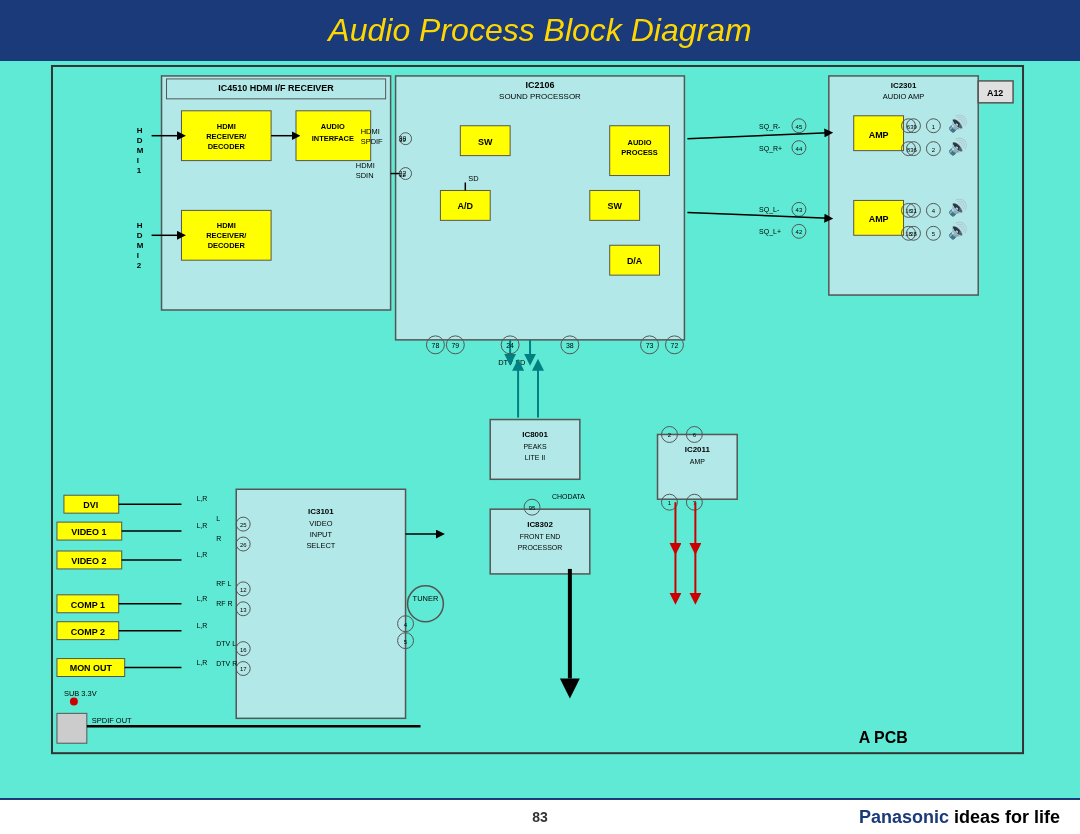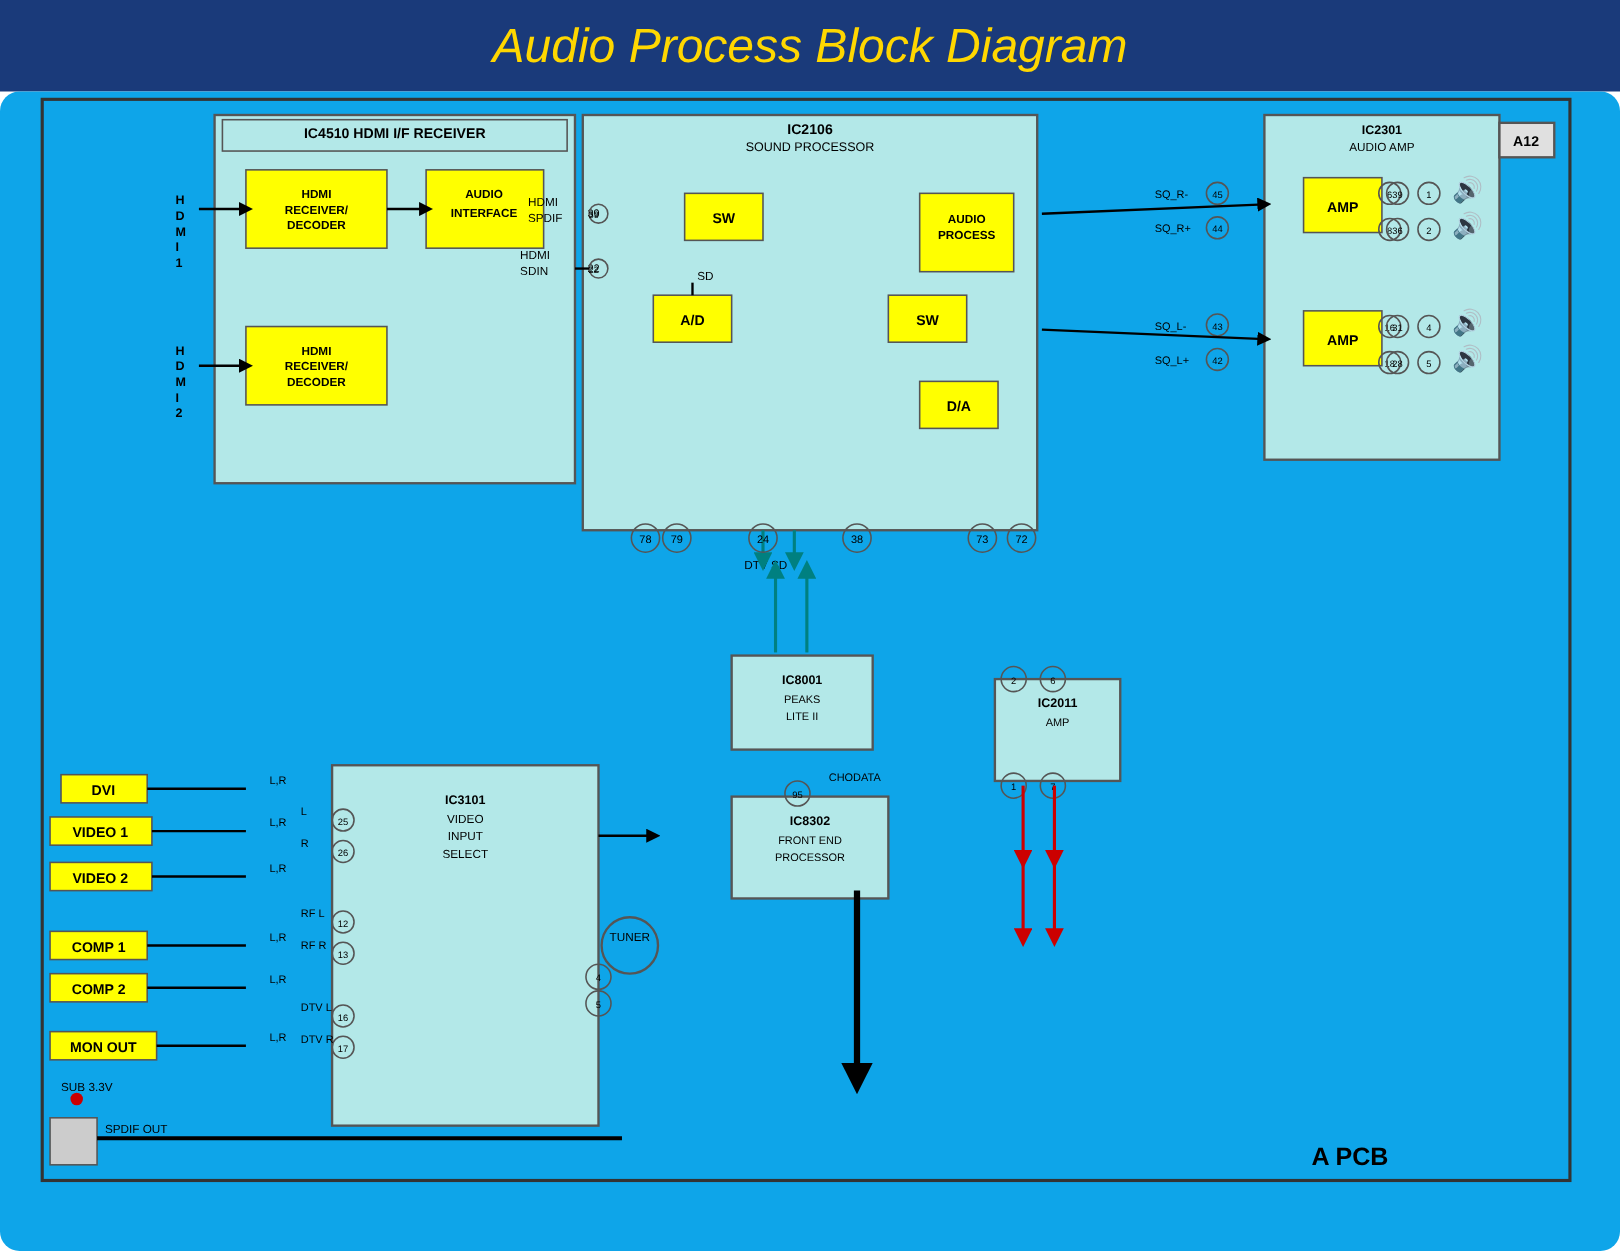--- a/index.html
+++ b/index.html
@@ -26,25 +26,24 @@
 
     .header h1 {
       color: #ffd700;
       font-size: 32px;
       font-weight: normal;
       font-style: italic;
     }
 
     .diagram-area {
       flex: 1;
-      background: #0ea5e9;
+      background: #5eead4;
       position: relative;
       overflow: hidden;
       padding: 0;
-      border-radius: 13px;
     }
 
     .footer {
       background: #fff;
       border-top: 2px solid #1a3a7a;
       padding: 6px 20px;
       display: flex;
       align-items: center;
       justify-content: center;
       position: relative;
@@ -376,14 +375,20 @@
 
       <text x="820" y="685" font-size="16" font-weight="bold" fill="#000">A PCB</text>
 
       <line x1="648" y1="78" x2="790" y2="72" stroke="#000" stroke-width="1.5" marker-end="url(#arrow)"></line>
       <line x1="648" y1="152" x2="790" y2="158" stroke="#000" stroke-width="1.5" marker-end="url(#arrow)"></line>
 
       <line x1="365" y1="475" x2="400" y2="475" stroke="#000" stroke-width="1.5" marker-end="url(#arrow)"></line>
     </svg>
   </div>
 
+  <div class="footer">
+    <span class="footer-page">83</span>
+    <div class="footer-brand">
+      <span class="panasonic">Panasonic</span><span class="tagline"> ideas for life</span>
+    </div>
+  </div>
 
 </div>
 
 </body></html>

